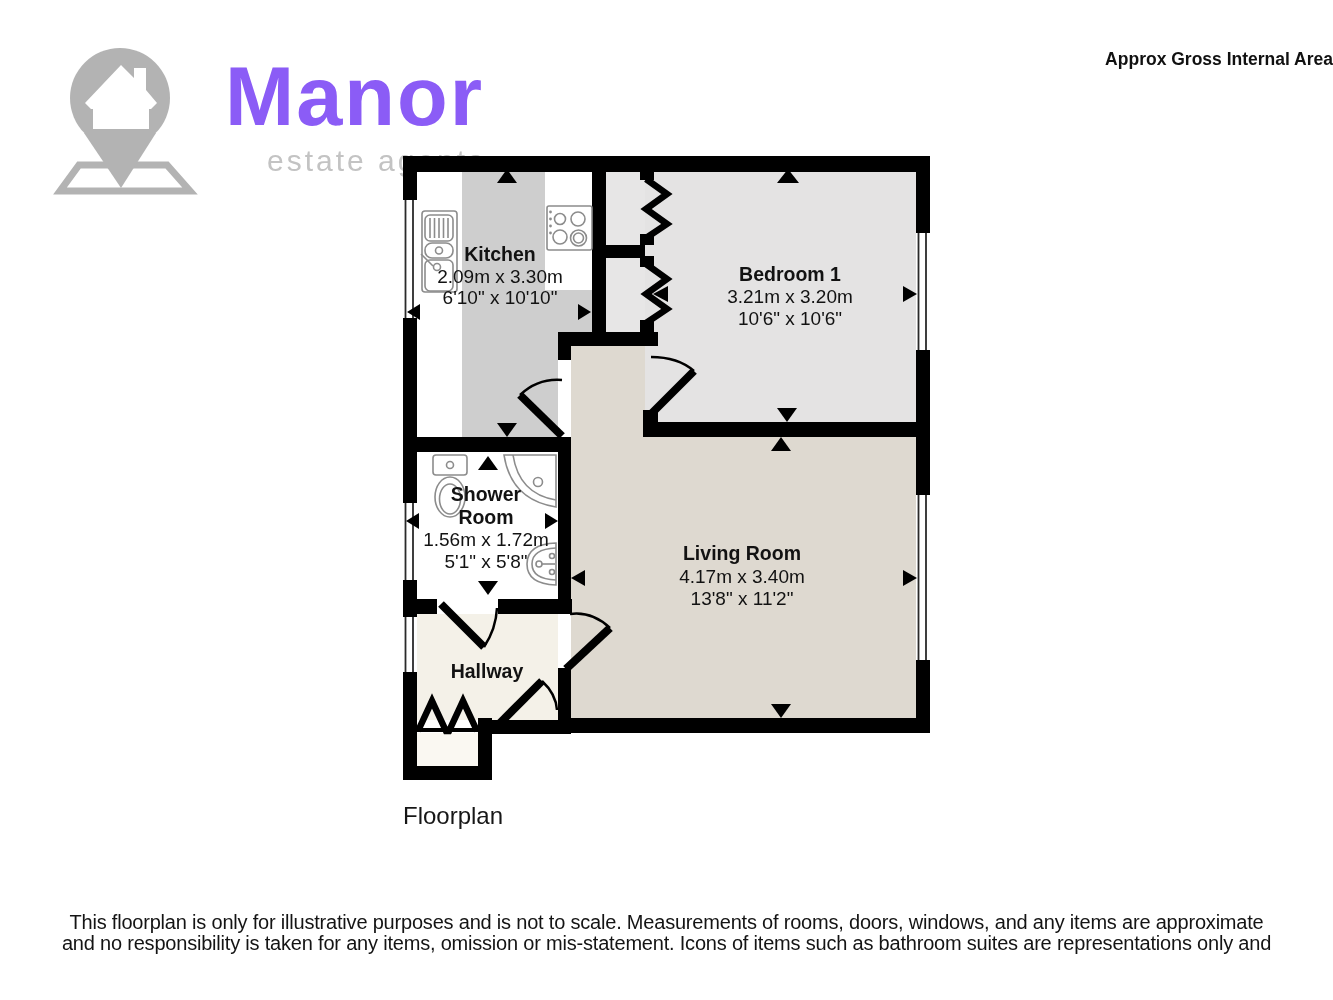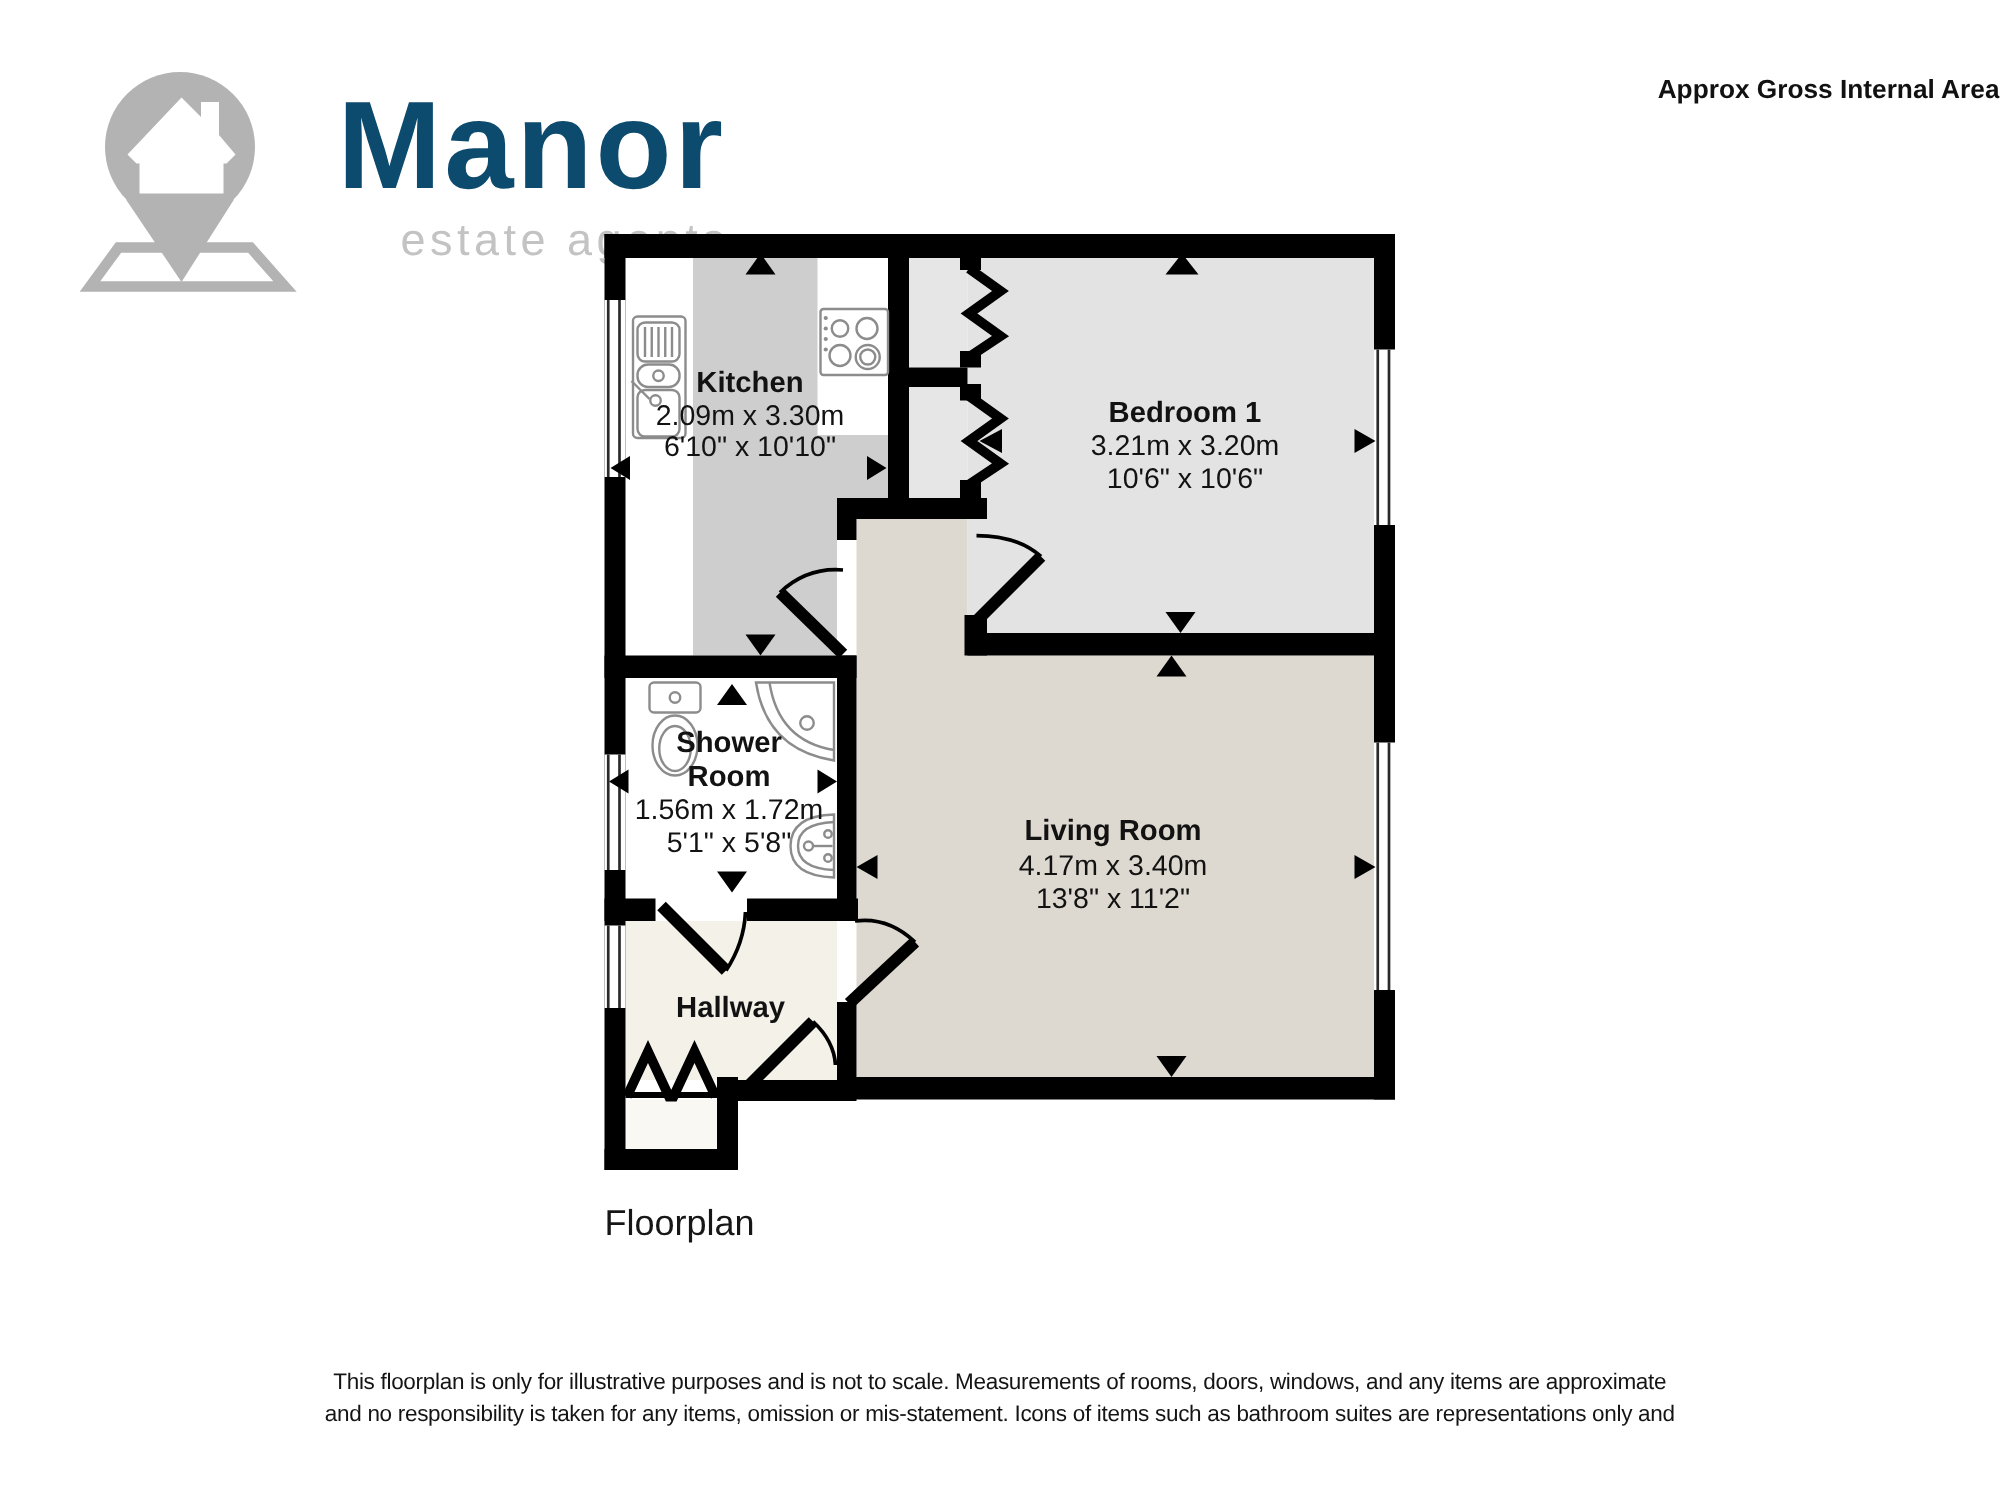--- a/index.html
+++ b/index.html
@@ -3,27 +3,27 @@
 <meta charset="utf-8">
 <style>
   html,body{margin:0;padding:0;background:#ffffff;}
   body{width:1333px;height:1000px;position:relative;overflow:hidden;
        font-family:"Liberation Sans", sans-serif;}
   .abs{position:absolute;}
   
   .header{top:50px;left:0;width:1333px;text-align:right;color:#111;}
   .header .line{font-weight:bold;font-size:17.5px;line-height:19.5px;}
   
-  .brand{top:57px;left:225px;font-size:83px;font-weight:bold;color:#0c4a6e;
+  .brand{top:57px;left:225px;font-size:83px;font-weight:bold;color:#8b5cf6;
          letter-spacing:2px;line-height:80px;}
   .tagline{top:144px;left:267px;font-size:30px;color:#c3c3c3;letter-spacing:3px;}
   
   .caption{top:802px;left:403px;font-size:24px;color:#161616;}
   .disclaimer{top:912px;left:0;width:1333px;text-align:center;color:#141414;
-              font-size:15px;line-height:20.5px;letter-spacing:-0.2px;}
+              font-size:20px;line-height:20.5px;letter-spacing:-0.2px;}
   svg text{font-family:"Liberation Sans", sans-serif;fill:#121212;}
   .room-name{font-size:19.5px;font-weight:bold;}
   .room-dim{font-size:19px;}
   .fix{stroke:#8c8c8c;stroke-width:1.6;fill:#ffffff;}
   .fixline{stroke:#8c8c8c;stroke-width:1.6;fill:none;}
   .leaf{stroke:#000;stroke-width:8;}
   .swing{stroke:#000;stroke-width:2.5;fill:none;}
   .zig{stroke:#000;stroke-width:6.5;fill:none;}
   .glaze{stroke:#2a2a2a;stroke-width:1.8;}
 </style>

